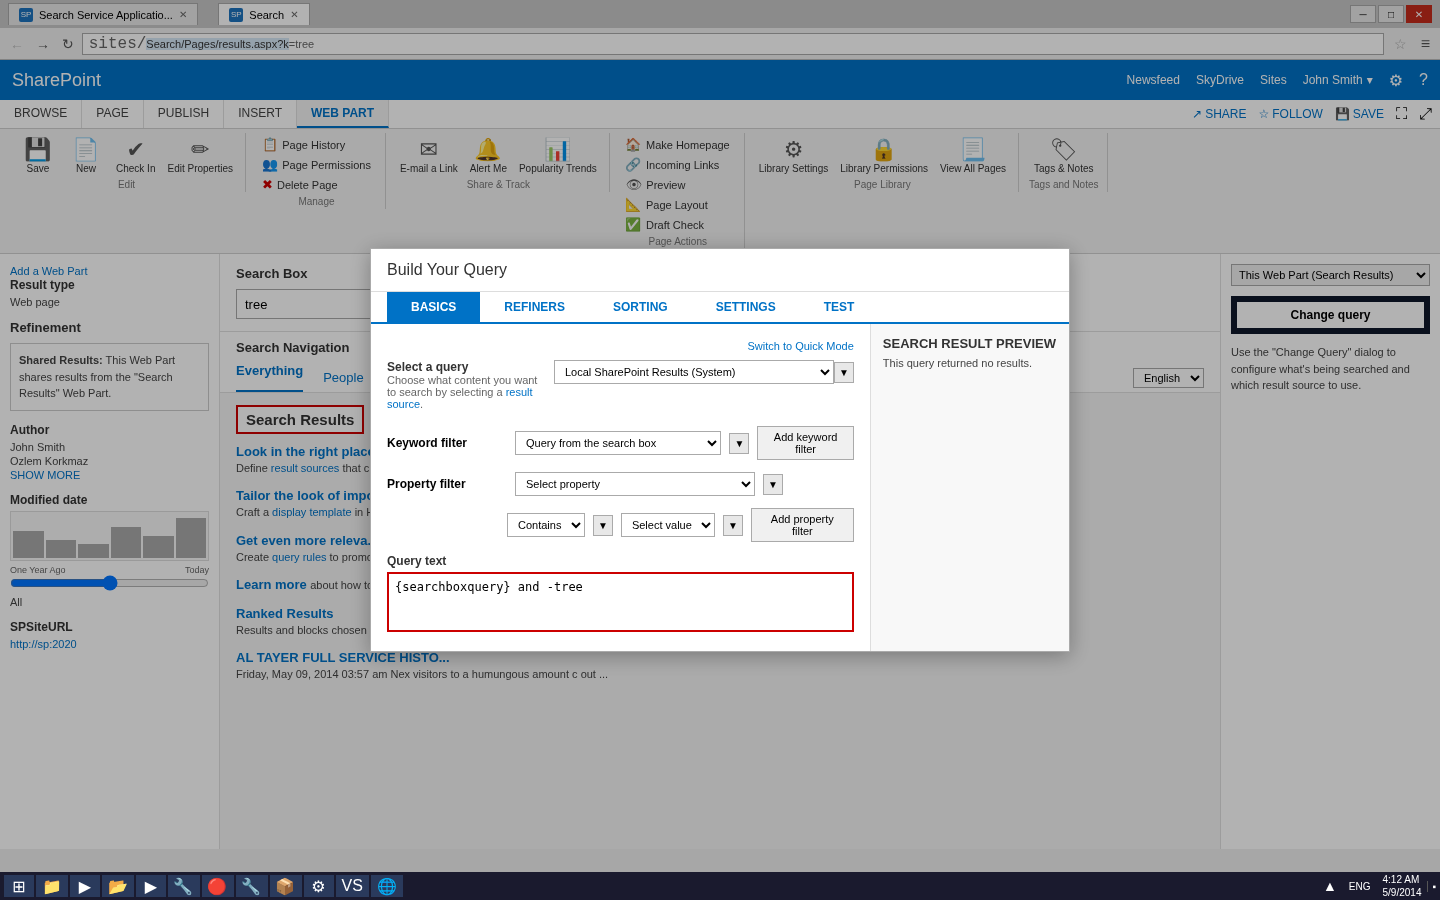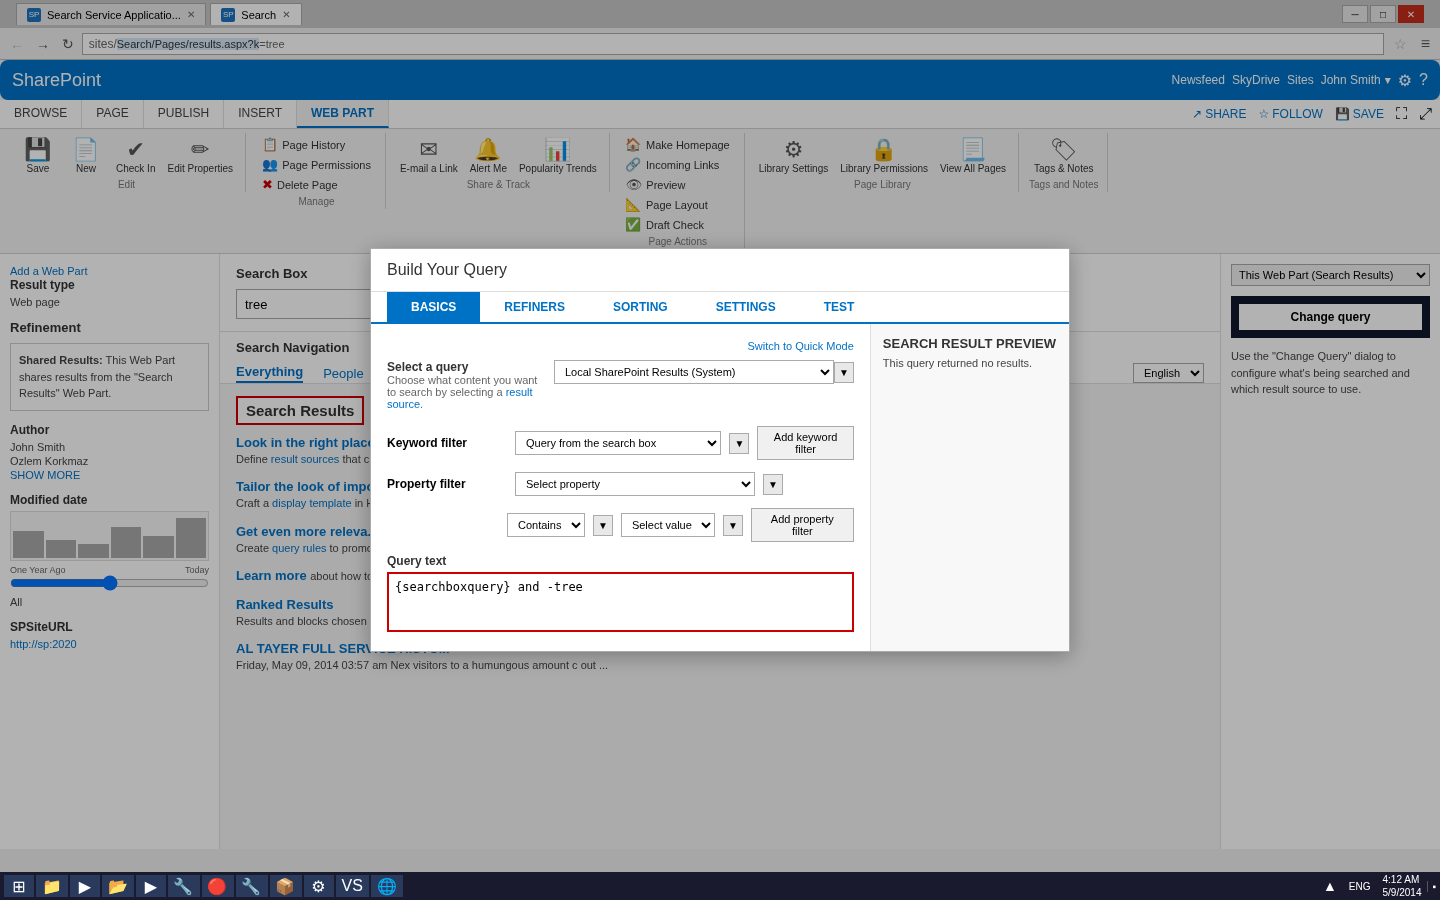--- a/index.html
+++ b/index.html
@@ -1,39 +1,39 @@
 <!DOCTYPE html>
 <html><head>
   <meta charset="utf-8">
   <style>
     * { box-sizing: border-box; margin: 0; padding: 0; }
     body { font-family: 'Segoe UI', Tahoma, sans-serif; font-size: 12px; background: #f0f0f0; overflow: hidden; }
 
     
     .browser-chrome { background: #d4d4d4; }
-    .browser-titlebar { background: #c8c8c8; display: flex; align-items: center; height: 28px; padding: 0 16px; gap: 4px; }
+    .browser-titlebar { background: #c8c8c8; display: flex; align-items: center; height: 28px; padding: 0 8px; gap: 20px; }
     .tab { display: inline-flex; align-items: center; background: #e8e8e8; border: 1px solid #aaa; border-bottom: none; padding: 4px 10px; font-size: 11px; gap: 6px; height: 22px; }
     .tab.active { background: #fff; }
     .tab-icon { width: 14px; height: 14px; background: #1e73be; border-radius: 2px; display: inline-flex; align-items: center; justify-content: center; color: white; font-size: 8px; }
     .tab-close { color: #666; font-size: 10px; cursor: pointer; }
     .browser-toolbar { background: #f0f0f0; border-bottom: 1px solid #bbb; display: flex; align-items: center; height: 32px; padding: 0 6px; gap: 4px; }
     .nav-btn { background: none; border: none; cursor: pointer; color: #555; font-size: 14px; padding: 2px 4px; }
     .nav-btn.disabled { color: #bbb; }
     .address-bar { flex: 1; display: flex; align-items: center; border: 1px solid #aaa; background: white; height: 22px; }
     .url-highlight { background: #d6e8f7; }
     .star-btn { background: none; border: none; color: #aaa; font-size: 14px; padding: 2px 6px; }
     .menu-btn { background: none; border: none; color: #555; font-size: 16px; padding: 2px 4px; }
     .window-controls { display: flex; gap: 2px; margin-left: auto; }
     .win-btn { width: 26px; height: 18px; border: 1px solid #aaa; background: #e8e8e8; font-size: 10px; cursor: pointer; display: flex; align-items: center; justify-content: center; }
     .win-btn.close { background: #c42b1c; color: white; border-color: #c42b1c; }
 
     
-    .sp-header { background: #0072c6; color: white; height: 40px; display: flex; align-items: center; padding: 0 12px; border-radius: 8px; }
+    .sp-header { background: #0072c6; color: white; height: 40px; display: flex; align-items: center; padding: 0 12px; }
     .sp-logo { font-size: 18px; font-weight: 300; color: white; margin-right: auto; }
-    .sp-nav-right { display: flex; align-items: center; gap: 7px; font-size: 12px; }
+    .sp-nav-right { display: flex; align-items: center; gap: 16px; font-size: 12px; }
     .sp-nav-link { color: white; text-decoration: none; cursor: pointer; }
     .sp-user { display: flex; align-items: center; gap: 4px; color: white; cursor: pointer; }
     .sp-icon-btn { color: white; background: none; border: none; font-size: 16px; cursor: pointer; }
 
     
     .ribbon { background: #f4f4f4; border-bottom: 1px solid #d0d0d0; }
     .ribbon-tabs { display: flex; border-bottom: 1px solid #d0d0d0; background: #fff; }
     .ribbon-tab { padding: 6px 14px; font-size: 12px; cursor: pointer; color: #444; border-right: 1px solid #e0e0e0; }
     .ribbon-tab.active { background: #f4f4f4; color: #0072c6; border-bottom: 2px solid #0072c6; font-weight: 600; }
     .ribbon-content { display: flex; align-items: flex-start; padding: 4px 8px; gap: 2px; background: #f4f4f4; }
@@ -67,34 +67,34 @@
 
     
     .content { flex: 1; background: #f5f5f5; overflow-y: auto; position: relative; }
     .search-box-section { background: white; padding: 12px 16px; border-bottom: 1px solid #e0e0e0; }
     .search-box-title { font-size: 13px; font-weight: 600; color: #333; margin-bottom: 8px; }
     .search-input-wrapper { display: flex; border: 1px solid #aaa; width: 580px; }
     .search-input { border: none; outline: none; flex: 1; padding: 6px 8px; font-size: 13px; }
     .search-btn { background: #e8e8e8; border: none; border-left: 1px solid #aaa; padding: 6px 10px; cursor: pointer; font-size: 14px; color: #444; }
     .search-nav-tabs { display: flex; gap: 20px; align-items: center; }
     .search-nav-tab { font-size: 13px; color: #0072c6; cursor: pointer; text-decoration: none; }
-    .search-nav-tab.active { color: #0072c6; font-weight: 600; border-bottom: 2px solid #0072c6; padding-bottom: 2px; }
+    .search-nav-tab.active { color: #0072c6; font-weight: 600; border-bottom: 2px solid #0072c6; padding-bottom: 12px; }
     .lang-select { margin-left: auto; border: 1px solid #aaa; padding: 2px 6px; font-size: 11px; background: white; }
     .search-results-section { padding: 12px 16px; }
     .search-results-title { font-size: 15px; font-weight: 600; color: #333; margin-bottom: 10px; padding: 4px 8px; background: white; border: 2px solid #c00; display: inline-block; }
     .result-item { margin-bottom: 12px; }
     .result-title { color: #0072c6; font-size: 13px; font-weight: 600; cursor: pointer; }
     .result-desc { font-size: 11px; color: #444; line-height: 1.4; margin-top: 2px; }
     .result-link { color: #0072c6; font-size: 10px; }
     .result-highlight { color: #0072c6; }
 
     
     .right-panel { width: 220px; background: white; border-left: 1px solid #e0e0e0; padding: 10px; font-size: 11px; }
     .right-panel-select { width: 100%; border: 1px solid #aaa; padding: 3px; font-size: 11px; margin-bottom: 10px; }
-    .change-query-btn { border: 8px solid #0f172a; background: white; padding: 6px 19px; font-size: 12px; cursor: pointer; width: 100%; margin-bottom: 10px; font-weight: 600; }
+    .change-query-btn { border: 6px solid #0f172a; background: white; padding: 6px 19px; font-size: 12px; cursor: pointer; width: 100%; margin-bottom: 10px; font-weight: 600; }
     .right-panel-desc { font-size: 11px; color: #444; line-height: 1.5; }
 
     
     .modal-overlay { position: fixed; top: 0; left: 0; width: 100%; height: 100%; background: rgba(0,0,0,0.3); z-index: 100; display: flex; align-items: center; justify-content: center; }
     .modal { background: white; width: 620px; box-shadow: 0 4px 20px rgba(0,0,0,0.3); border: 1px solid #aaa; }
     .modal-header { padding: 12px 16px; border-bottom: 1px solid #ddd; }
     .modal-title { font-size: 16px; font-weight: 300; color: #333; }
     .modal-tabs { display: flex; border-bottom: 2px solid #0072c6; padding: 0 16px; gap: 0; }
     .modal-tab { padding: 8px 24px; font-size: 12px; cursor: pointer; color: #0072c6; font-weight: 600; border: none; background: none; }
     .modal-tab.active { background: #0072c6; color: white; }
@@ -146,21 +146,21 @@
       <button class="win-btn">─</button>
       <button class="win-btn">□</button>
       <button class="win-btn close">✕</button>
     </div>
   </div>
   <div class="browser-toolbar">
     <button class="nav-btn disabled">←</button>
     <button class="nav-btn">→</button>
     <button class="nav-btn">↻</button>
     <div class="address-bar">
-      <span style="padding-left:6px; font-size:12px; color:#666;">sites/</span>
+      <span style="padding-left:6px; font-size:16px; color:#666;font-family:Liberation Mono, monospace;">sites/</span>
       <span class="url-highlight" style="font-size:11px; color:#333;">Search/Pages/results.aspx?k</span>
       <span style="font-size:11px; color:#666;">=tree</span>
 
     </div>
     <button class="star-btn">☆</button>
     <button class="menu-btn">≡</button>
   </div>
 </div>
 
 <div class="sp-header">

